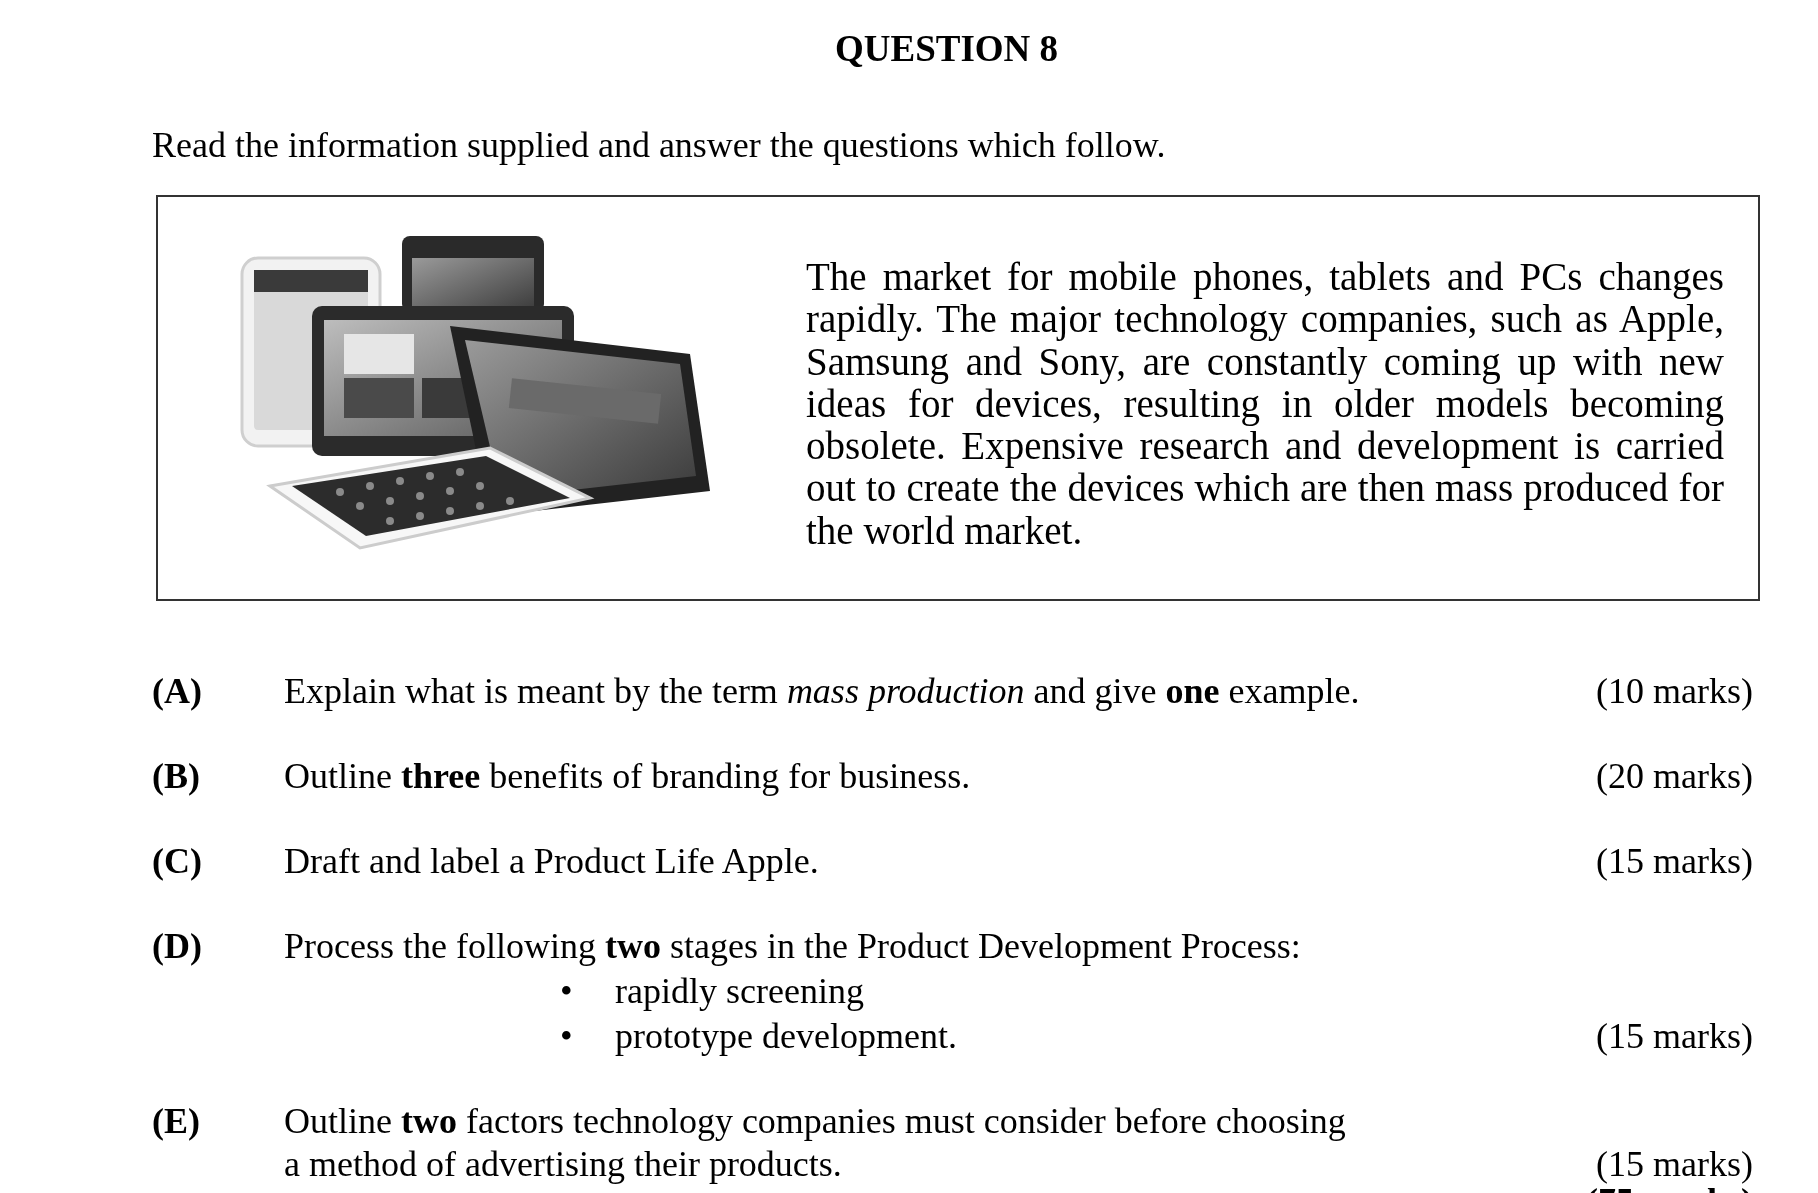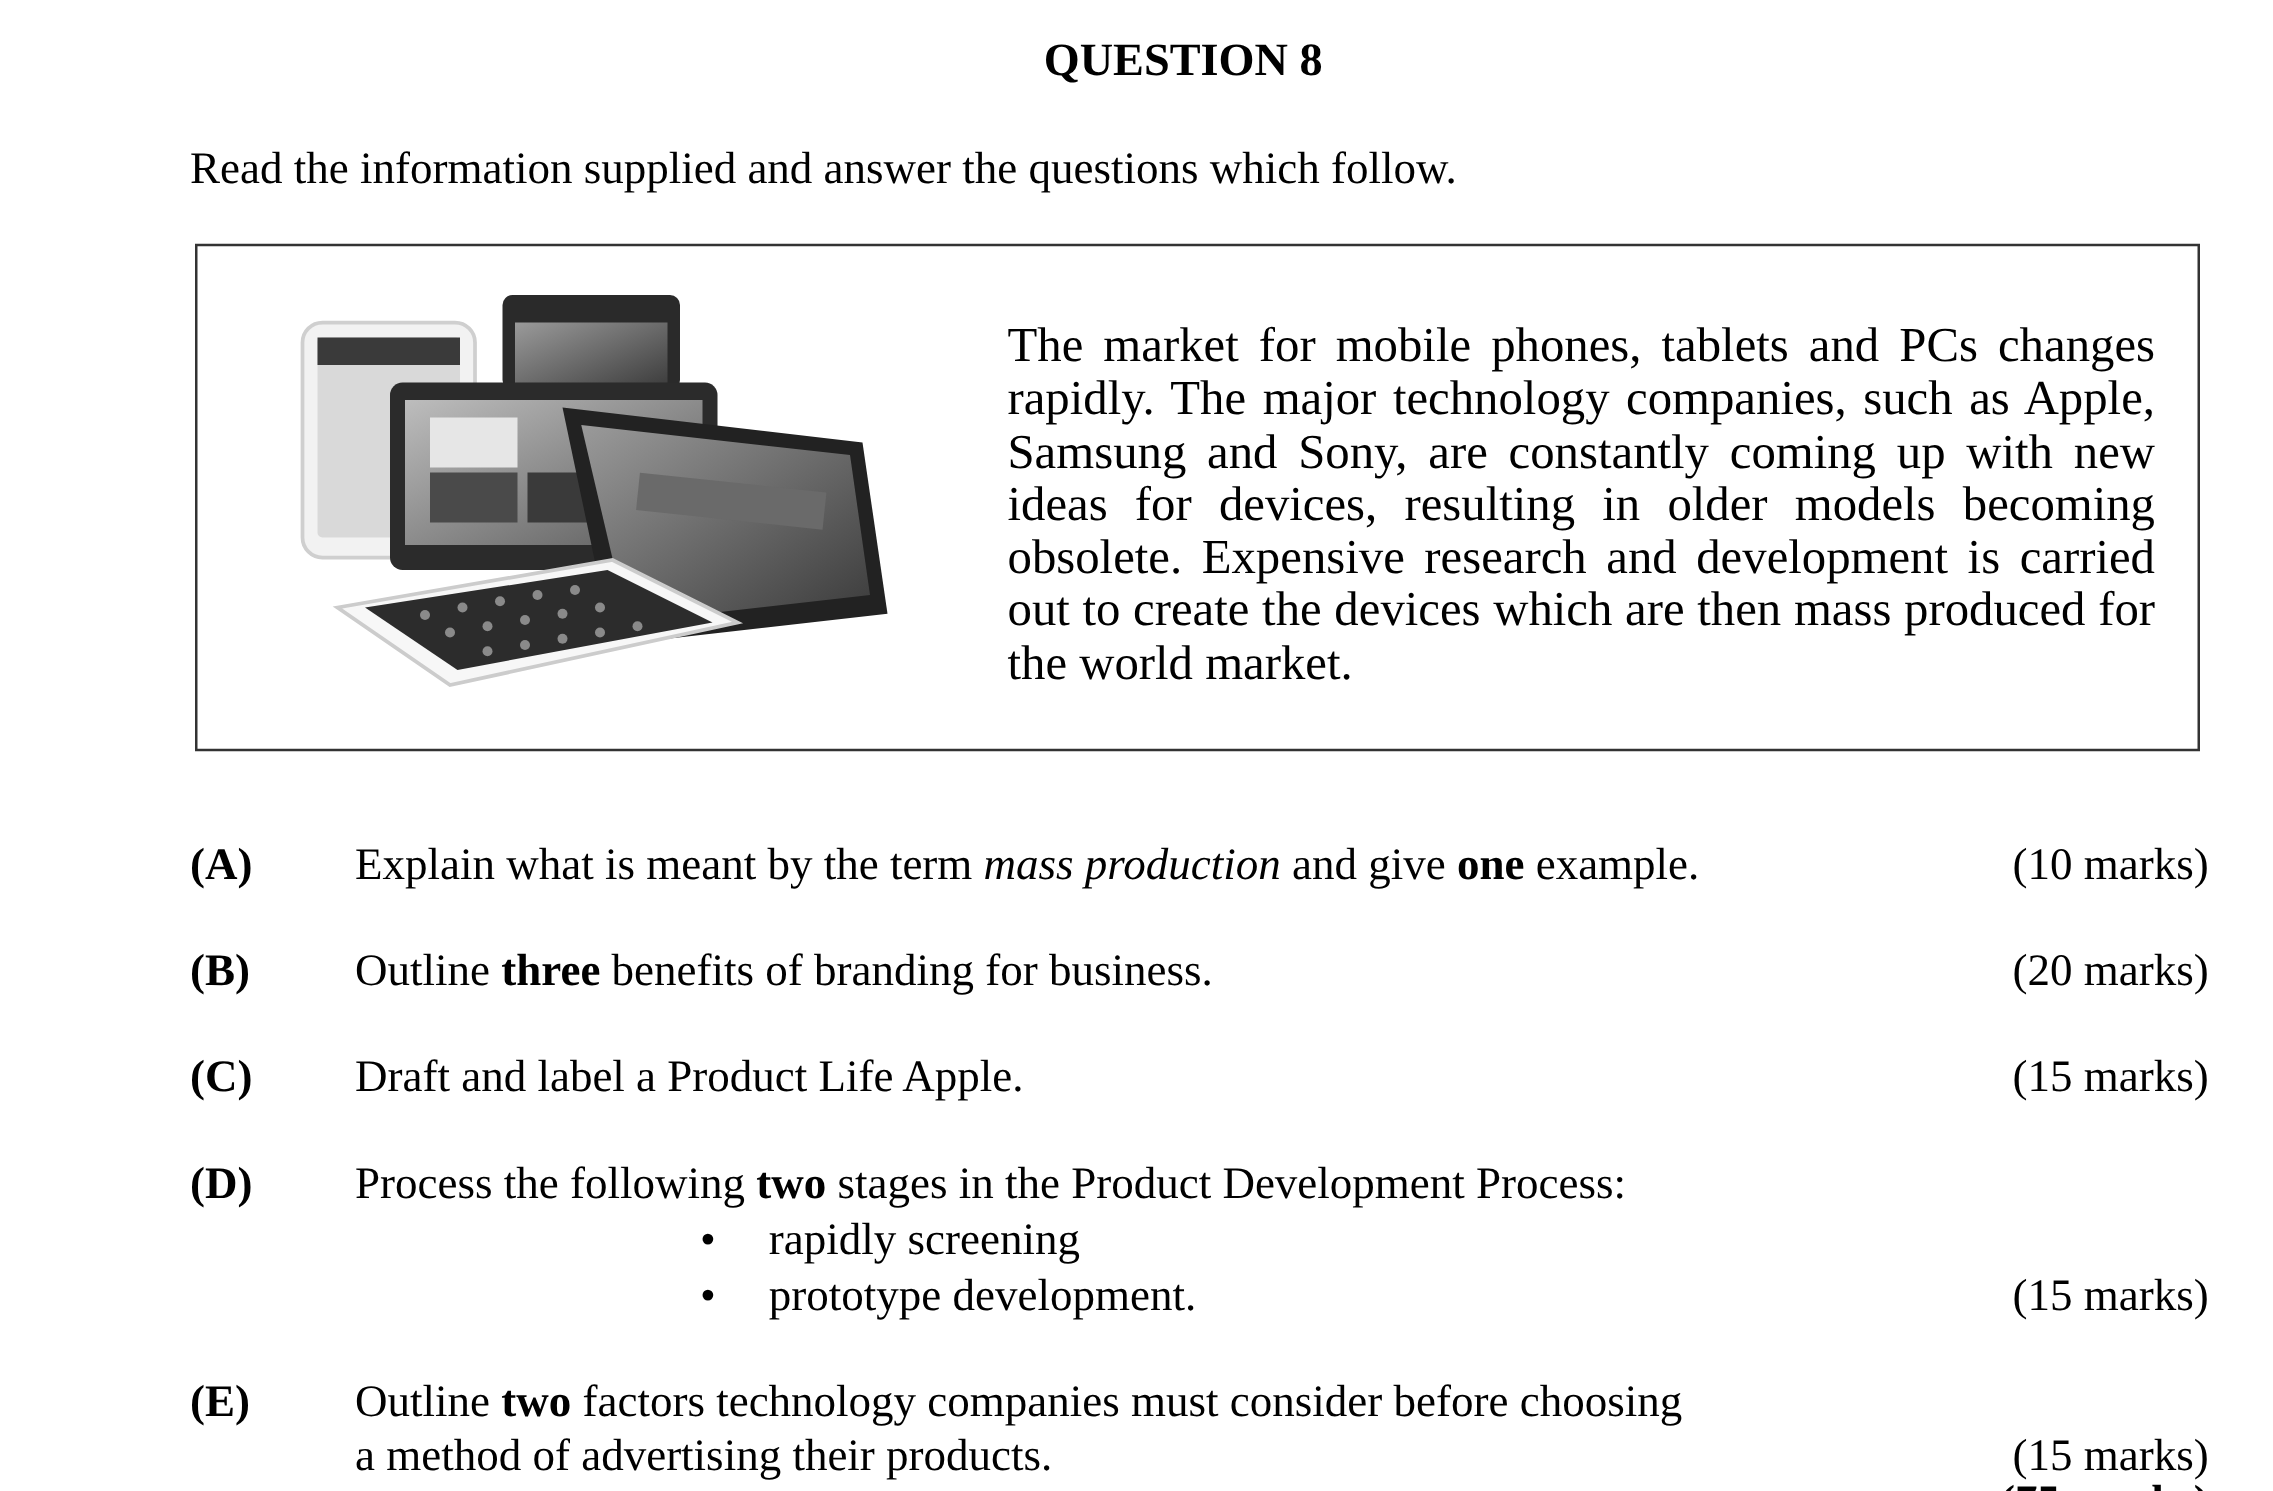--- a/index.html
+++ b/index.html
@@ -1,28 +1,28 @@
 <!DOCTYPE html>
 <html><head>
 <meta charset="utf-8">
 <style>
   html, body { margin:0; padding:0; background:#ffffff; }
   body { width:1818px; height:1193px; position:relative; overflow:hidden;
          font-family:"Liberation Serif","DejaVu Serif",serif; color:#000; }
   .abs { position:absolute; white-space:nowrap; }
   .title { left:0; width:1893px; top:28px; text-align:center; font-weight:bold; font-size:37px; line-height:42px; }
-  .intro { left:152px; top:113px; font-size:36px; line-height:42px; }
+  .intro { left:152px; top:124px; font-size:36px; line-height:42px; }
   .box { position:absolute; left:156px; top:195px; width:1604px; height:406px; border:2px solid #333; box-sizing:border-box; }
   .para { position:absolute; left:806px; top:256px; width:918px; font-size:39px; line-height:42.3px;
           text-align:justify; text-align-last:left; white-space:normal; }
   .img { position:absolute; left:240px; top:236px; width:520px; height:330px; }
   .q { font-size:36px; line-height:42px; }
   .lbl { font-weight:bold; left:152px; }
   .txt { left:284px; }
-  .mk { right:51px; text-align:right; }
+  .mk { right:65px; text-align:right; }
   b { font-weight:bold; } i { font-style:italic;text-align:center; }
   .bul { left:560px; }
   .bultxt { left:615px; }
 </style>
 </head>
 <body>
 
 <div class="abs title">QUESTION 8</div>
 <div class="abs intro">Read the information supplied and answer the questions which follow.</div>
 

